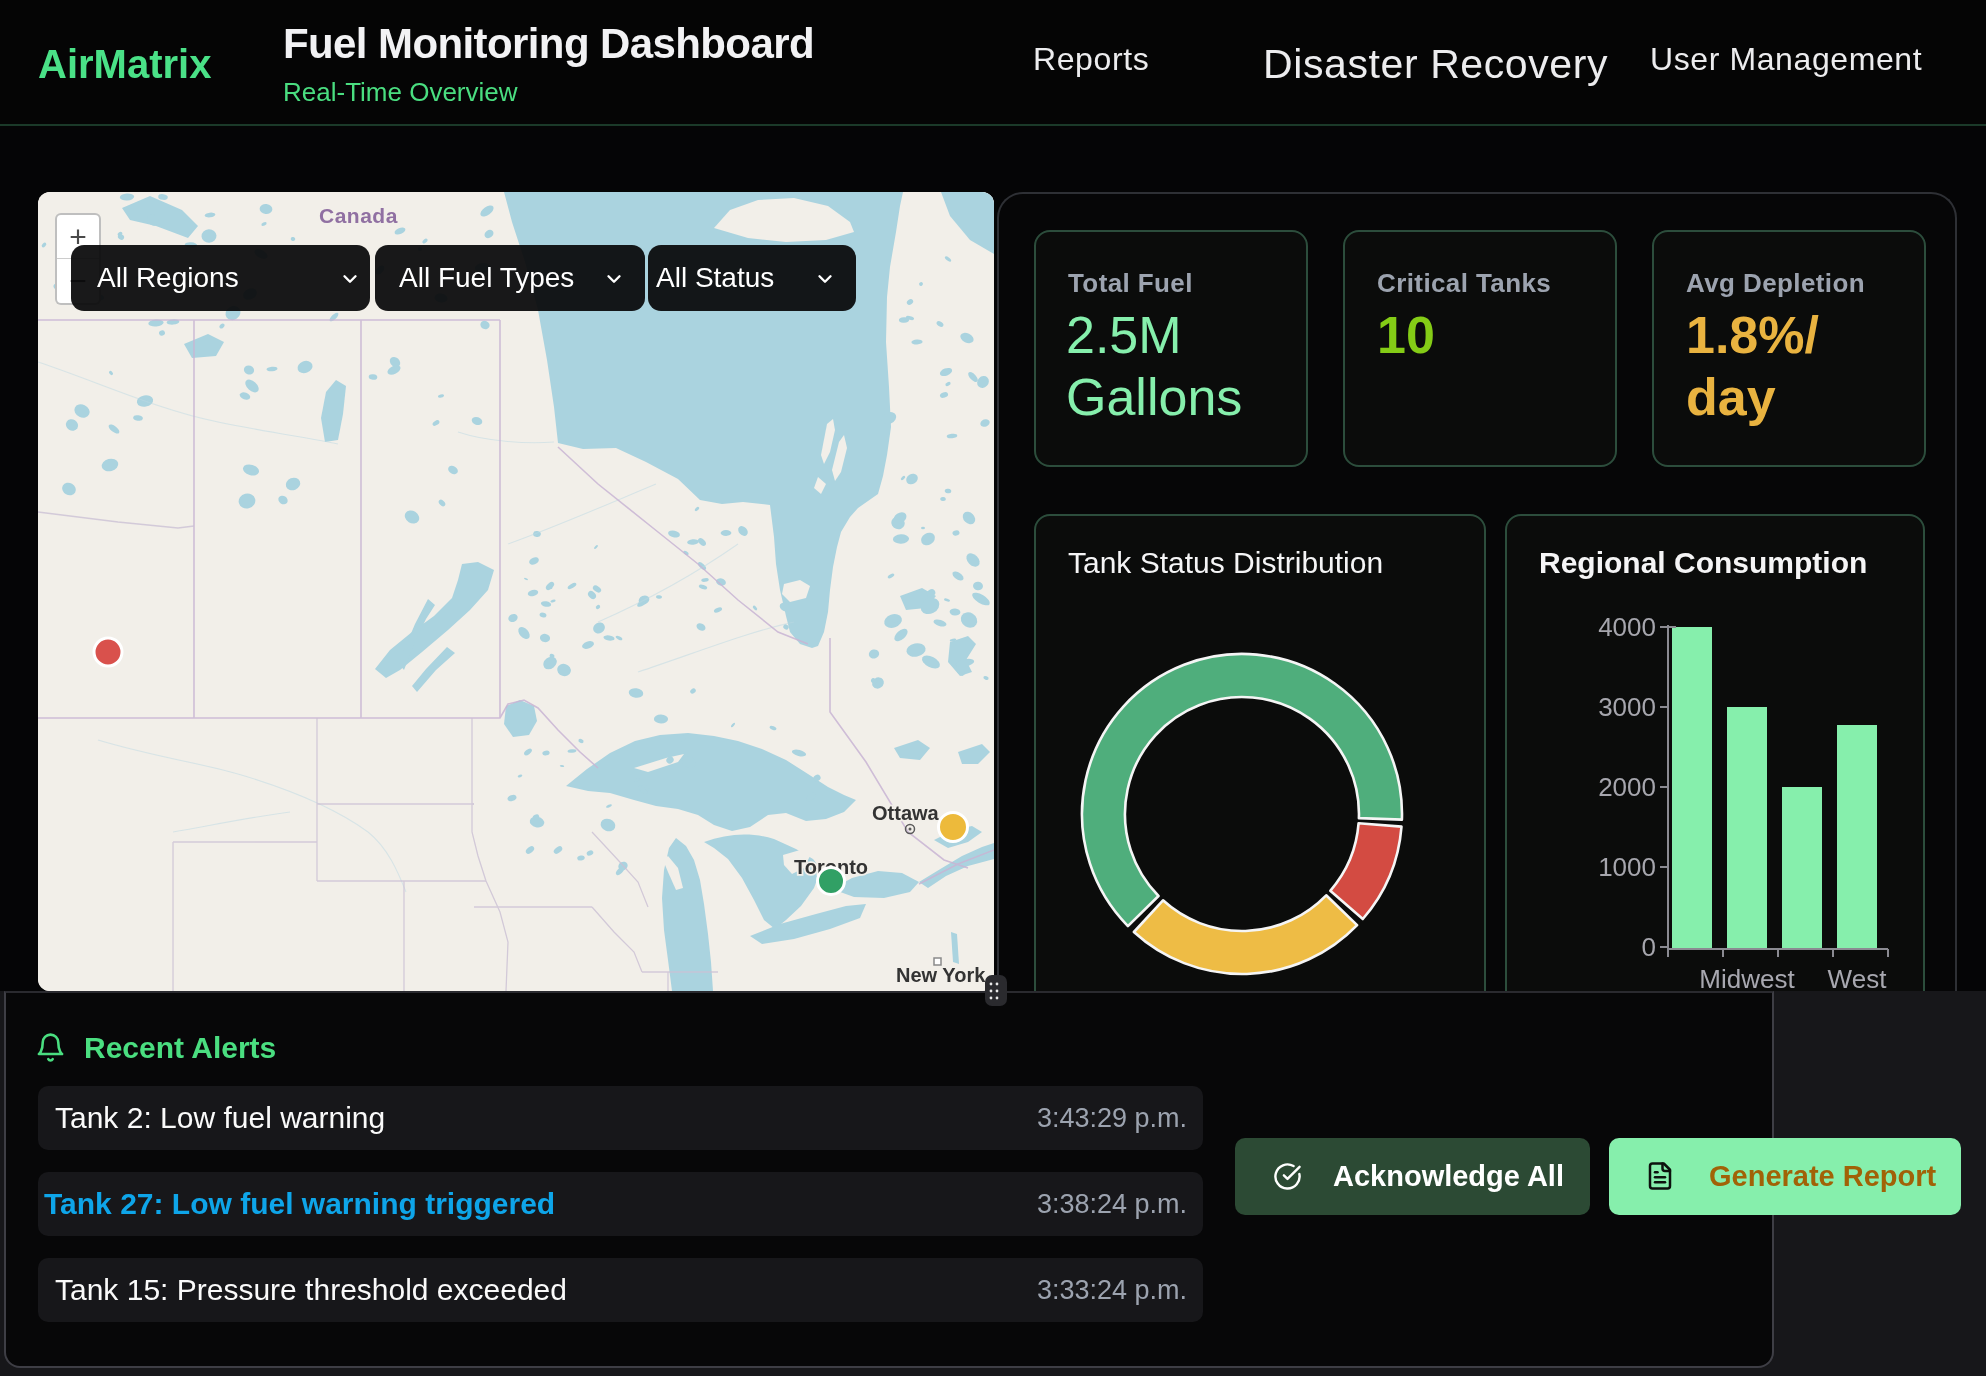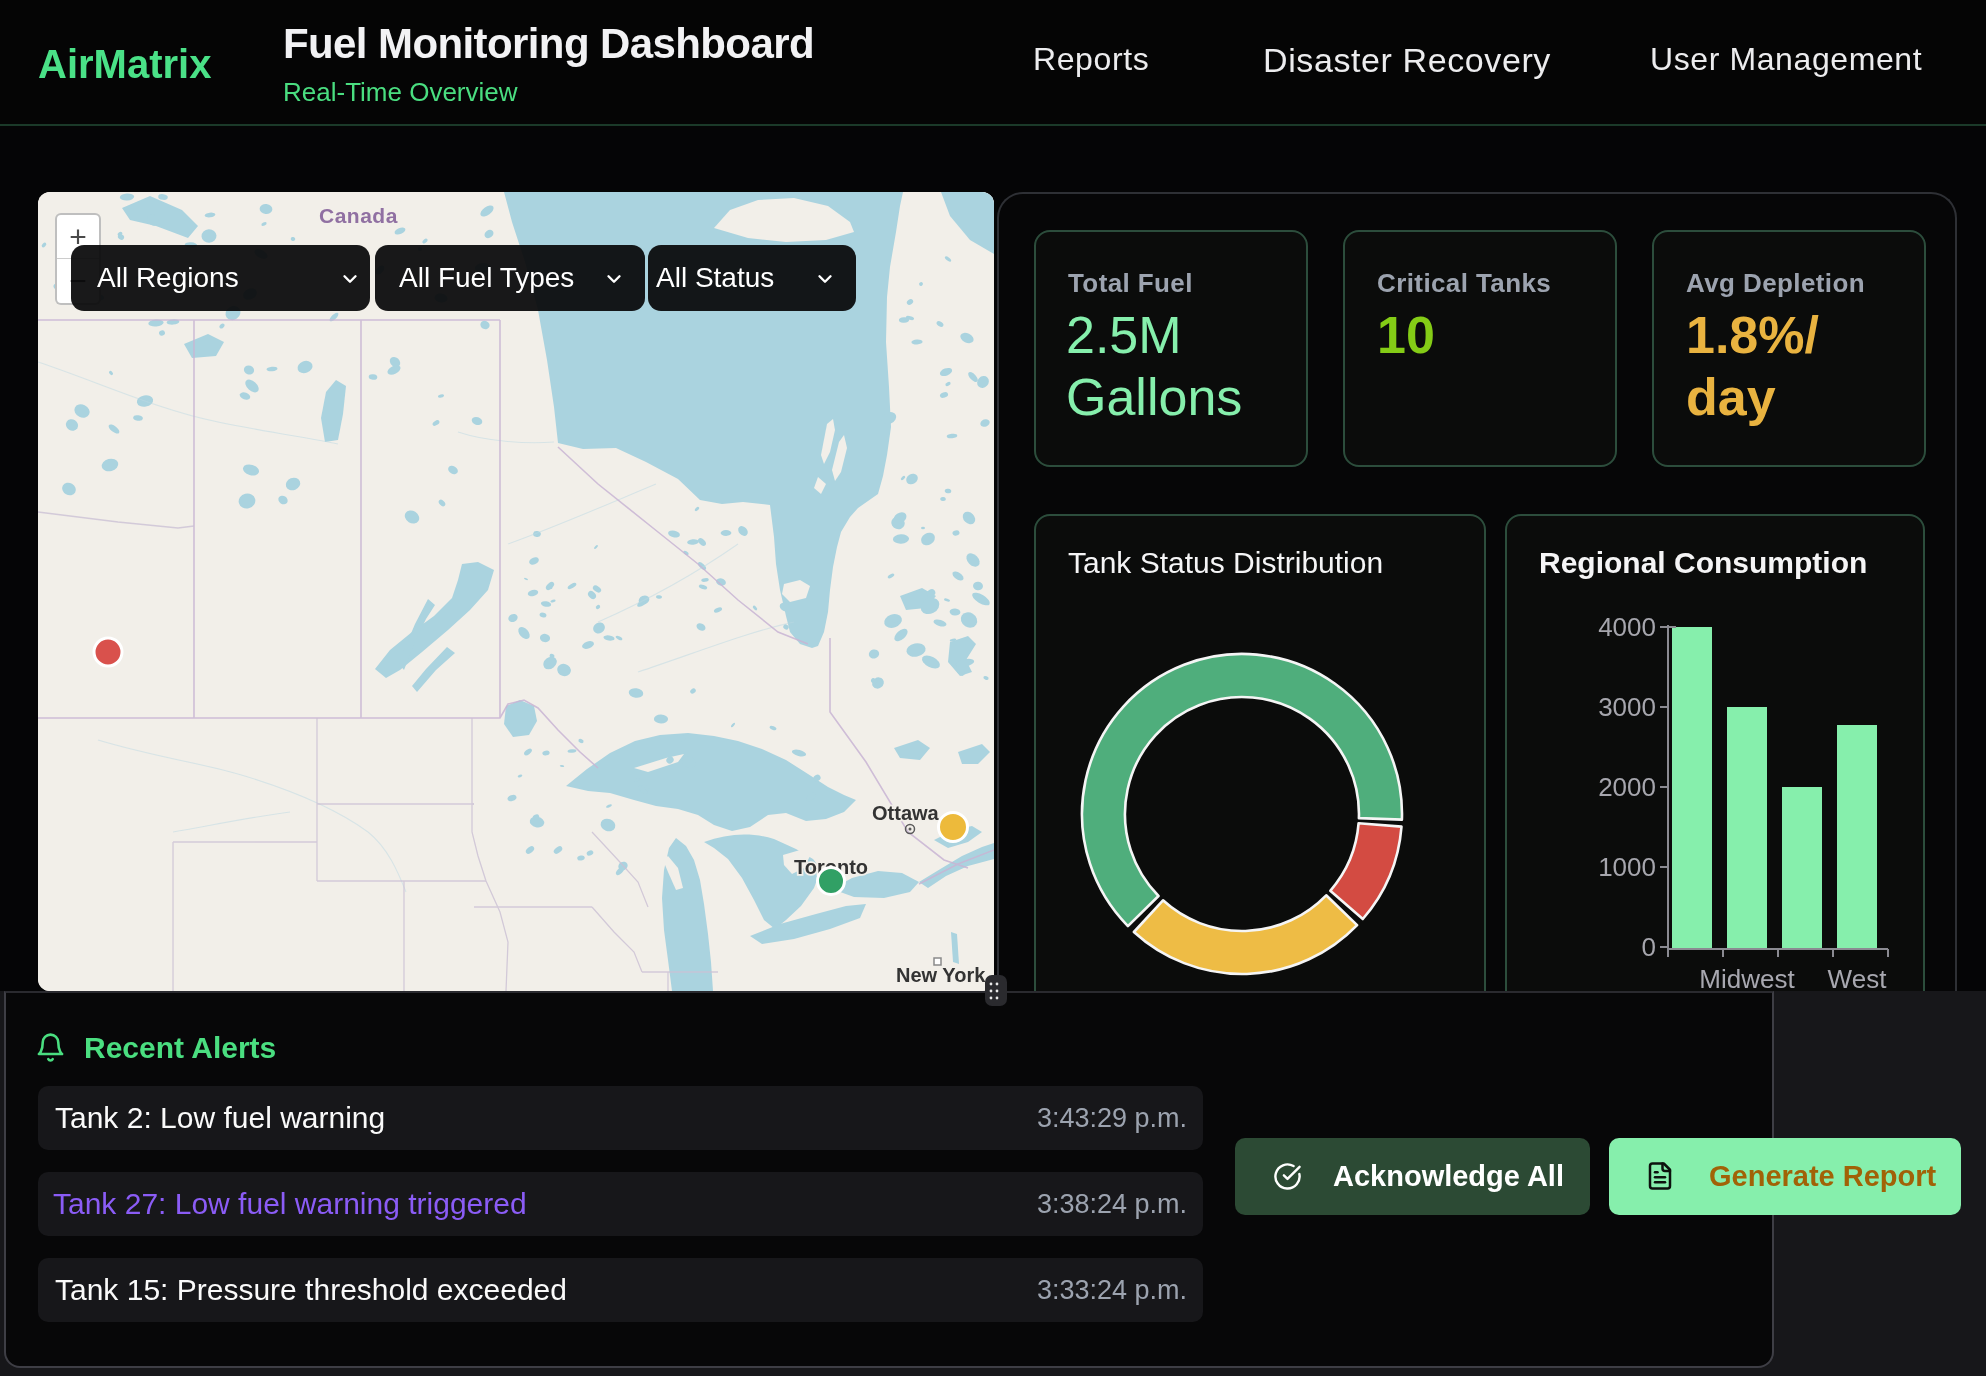--- a/index.html
+++ b/index.html
@@ -6,21 +6,21 @@
 .abs { position:absolute; }
 </style></head>
 <body>
 <div class="abs" style="left:0;top:0;width:1986px;height:991px;background:#050506"></div>
 
 <div class="abs" style="left:0;top:0;width:1986px;height:126px;background:#050505;border-bottom:2px solid #1b3a29">
   <div class="abs" style="left:38px;top:42px;font-size:40px;font-weight:700;color:#4ae187">AirMatrix</div>
   <div class="abs" style="left:283px;top:20px;font-size:42px;font-weight:700;color:#f2f2f4;letter-spacing:-0.6px">Fuel Monitoring Dashboard</div>
   <div class="abs" style="left:283px;top:77px;font-size:26px;color:#4ade80">Real-Time Overview</div>
   <div class="abs" style="left:1033px;top:41px;font-size:32px;letter-spacing:0.6px;color:#ececee">Reports</div>
-  <div class="abs" style="left:1263px;top:41px;font-size:34px;letter-spacing:0.6px;color:#ececee">Disaster Recovery</div>
+  <div class="abs" style="left:1263px;top:41px;font-size:41px;letter-spacing:0.6px;color:#ececee">Disaster Recovery</div>
   <div class="abs" style="left:1650px;top:41px;font-size:32px;letter-spacing:0.6px;color:#ececee">User Management</div>
 </div>
 
 <div class="abs" style="left:38px;top:192px;width:956px;height:799px;border-radius:12px;overflow:hidden;background:#f2efe9">
 <svg width="956" height="799" viewBox="0 0 956 799" style="display:block">
 <rect width="956" height="799" fill="#f2efe9"></rect>
 
 <path d="M466,0 L474,30 487,70 500,118 509,168 516,215 520,251 545,257 578,256 608,270 640,287 662,308 684,312 705,310 732,313 736,345 738,372 742,398 748,424 752,440 762,452 774,456 780,454 786,440 790,420 792,398 795,375 799,355 803,340 812,325 820,316 830,309 840,302 845,284 849,263 853,235 851,195 848,150 849,105 852,75 858,40 862,14 865,0 Z" fill="#aad3df"></path>
 <path d="M903,0 L956,0 L956,62 L932,48 912,24 Z" fill="#aad3df"></path>
 
@@ -404,21 +404,21 @@
   <div class="abs" style="left:29px;top:39px"><svg width="31" height="31" viewBox="0 0 24 24" fill="none" stroke="#4ade80" stroke-width="2" stroke-linecap="round" stroke-linejoin="round">
         <path d="M6 8a6 6 0 0 1 12 0c0 7 3 9 3 9H3s3-2 3-9"></path>
         <path d="M10.3 21a1.94 1.94 0 0 0 3.4 0"></path>
       </svg></div>
   <div class="abs" style="left:78px;top:38px;font-size:30px;font-weight:700;color:#4ade80">Recent Alerts</div>
   <div class="abs" style="left:32px;top:93px;width:1165px;height:64px;background:#17171a;border-radius:10px">
     <div class="abs" style="left:17px;top:15px;font-size:30px;font-weight:500;color:#fafafa">Tank 2: Low fuel warning</div>
     <div class="abs" style="right:16px;top:17px;font-size:27px;color:#9ca3af">3:43:29 p.m.</div>
   </div>
   <div class="abs" style="left:32px;top:179px;width:1165px;height:64px;background:#17171a;border-radius:10px">
-    <div class="abs" style="left:15px;top:15px;font-size:30px;font-weight:400;color:#8b5cf6">Tank 27: Low fuel warning triggered</div>
+    <div class="abs" style="left:6px;top:15px;font-size:30px;font-weight:700;color:#0ea5e9">Tank 27: Low fuel warning triggered</div>
     <div class="abs" style="right:16px;top:17px;font-size:27px;color:#9ca3af">3:38:24 p.m.</div>
   </div>
   <div class="abs" style="left:32px;top:265px;width:1165px;height:64px;background:#17171a;border-radius:10px">
     <div class="abs" style="left:17px;top:15px;font-size:30px;font-weight:500;color:#fafafa">Tank 15: Pressure threshold exceeded</div>
     <div class="abs" style="right:16px;top:17px;font-size:27px;color:#9ca3af">3:33:24 p.m.</div>
   </div>
   <div class="abs" style="left:1229px;top:145px;width:355px;height:77px;background:#2c4a34;border-radius:10px">
     <div class="abs" style="left:38px;top:24px"><svg width="29" height="29" viewBox="0 0 24 24" fill="none" stroke="#ffffff" stroke-width="2" stroke-linecap="round" stroke-linejoin="round">
           <path d="M21.801 10A10 10 0 1 1 17 3.335"></path>
           <path d="m9 11 3 3L22 4"></path>

